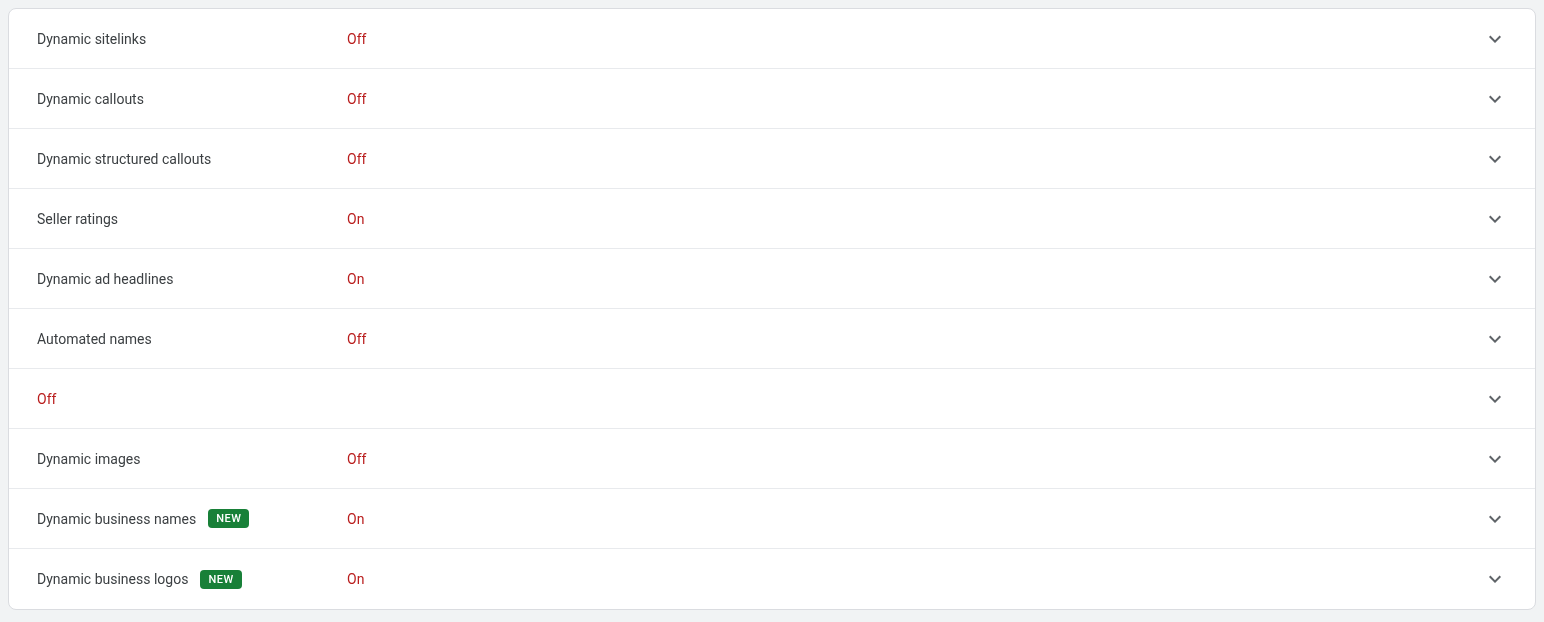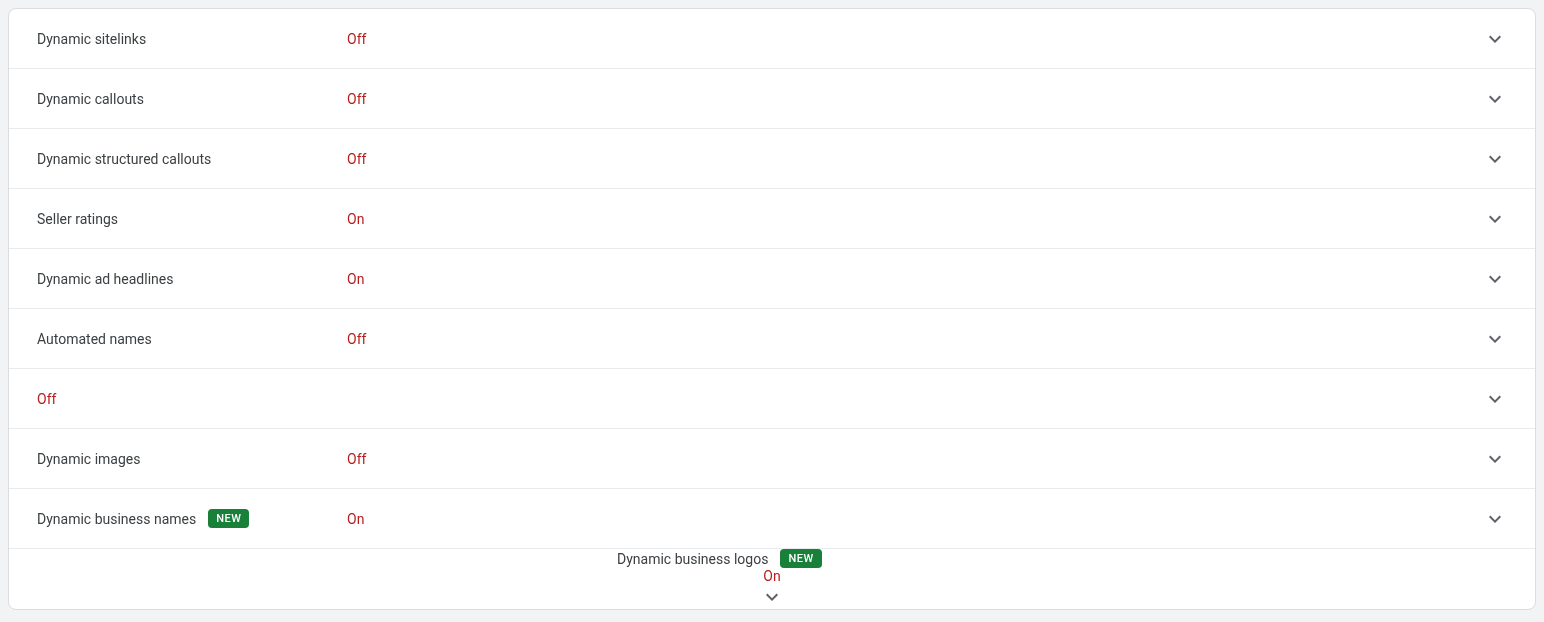--- a/index.html
+++ b/index.html
@@ -21,21 +21,20 @@
     .setting-row {
       display: flex;
       align-items: center;
       height: 60px;
       padding: 0 28px;
       border-bottom: 1px solid #e8eaed;
       cursor: pointer;
     }
     .setting-row:last-child {
       border-bottom: none;
-      flex-direction: column;
     }
     .setting-label-wrap {
       display: flex;
       align-items: center;
       width: 310px;
       flex-shrink: 0;
     }
     .setting-label {
       color: #3c4043;
       font-size: 14px;

